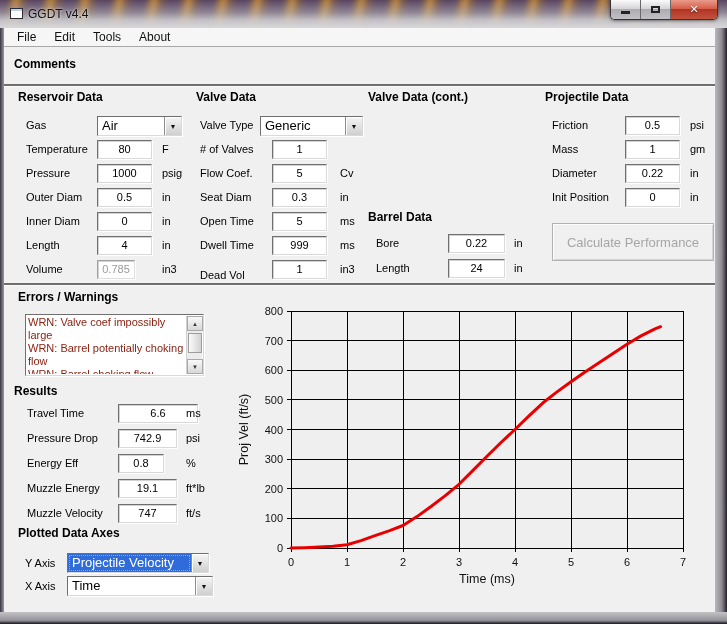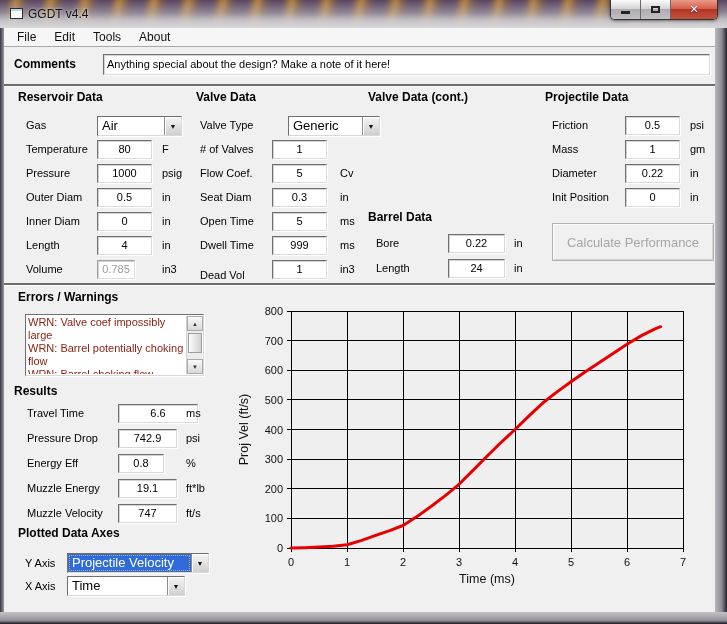--- a/index.html
+++ b/index.html
@@ -90,21 +90,20 @@
   <div class="client">
 
     <div class="menubar">
       <span class="menu-item">File</span>
       <span class="menu-item">Edit</span>
       <span class="menu-item">Tools</span>
       <span class="menu-item">About</span>
     </div>
 
     <div class="hdr" style="left:10px;top:29px">Comments</div>
-    <div class="inp left" style="left:99px;top:26px;width:607px;height:21px;line-height:19px">Anything special about the design?  Make a note of it here!</div>
     <div class="sep" style="top:56px"></div>
 
     <div class="hdr" style="left:14px;top:62px">Reservoir Data</div>
     <div class="hdr" style="left:192px;top:62px">Valve Data</div>
     <div class="hdr" style="left:364px;top:62px">Valve Data (cont.)</div>
     <div class="hdr" style="left:541px;top:62px">Projectile Data</div>
     <div class="hdr" style="left:364px;top:182px">Barrel Data</div>
 
     <div class="lbl" style="left:22px;top:91px">Gas</div>
     <div class="combo" style="left:93px;top:88px;width:85px">
@@ -124,21 +123,21 @@
     <div class="inp" style="left:93px;top:184px;width:55px">0</div>
     <div class="unit" style="left:158px;top:187px">in</div>
     <div class="lbl" style="left:22px;top:211px">Length</div>
     <div class="inp" style="left:93px;top:208px;width:55px">4</div>
     <div class="unit" style="left:158px;top:211px">in</div>
     <div class="lbl" style="left:22px;top:235px">Volume</div>
     <div class="inp disabled" style="left:93px;top:232px;width:38px">0.785</div>
     <div class="unit" style="left:158px;top:235px">in3</div>
 
     <div class="lbl" style="left:196px;top:91px">Valve Type</div>
-    <div class="combo" style="left:284px;top:88px;width:92px">
+    <div class="combo" style="left:256px;top:88px;width:103px">
       <span class="combo-text">Generic</span>
       <span class="combo-btn">▼</span>
     </div>
     <div class="lbl" style="left:196px;top:115px"># of Valves</div>
     <div class="inp" style="left:268px;top:112px;width:55px">1</div>
     <div class="lbl" style="left:196px;top:139px">Flow Coef.</div>
     <div class="inp" style="left:268px;top:136px;width:55px">5</div>
     <div class="unit" style="left:336px;top:139px">Cv</div>
     <div class="lbl" style="left:196px;top:163px">Seat Diam</div>
     <div class="inp" style="left:268px;top:160px;width:55px">0.3</div>
@@ -207,21 +206,21 @@
     <div class="inp" style="left:114px;top:476px;width:59px">747</div>
     <div class="unit" style="left:182px;top:479px">ft/s</div>
 
     <div class="hdr" style="left:14px;top:498px">Plotted Data Axes</div>
     <div class="lbl" style="left:21px;top:529px">Y Axis</div>
     <div class="combo" style="left:63px;top:525px;width:142px">
       <span class="combo-text selected">Projectile Velocity</span>
       <span class="combo-btn">▼</span>
     </div>
     <div class="lbl" style="left:21px;top:552px">X Axis</div>
-    <div class="combo" style="left:63px;top:548px;width:118px">
+    <div class="combo" style="left:63px;top:548px;width:146px">
       <span class="combo-text">Time</span>
       <span class="combo-btn">▼</span>
     </div>
 
     <div class="chart" style="left:228px;top:265px;width:480px;height:316px">
       <svg id="chart-svg" width="480" height="316" viewBox="0 0 480 316">
           <rect x="59" y="18" width="392" height="237" fill="#efefef"></rect>
           <line x1="59" y1="18" x2="59" y2="255" stroke="#000" stroke-width="1" shape-rendering="crispEdges"></line>
           <line x1="59" y1="255" x2="59" y2="259" stroke="#000" shape-rendering="crispEdges"></line>
           <text x="59" y="273" text-anchor="middle" font-size="11" fill="#111">0</text>

